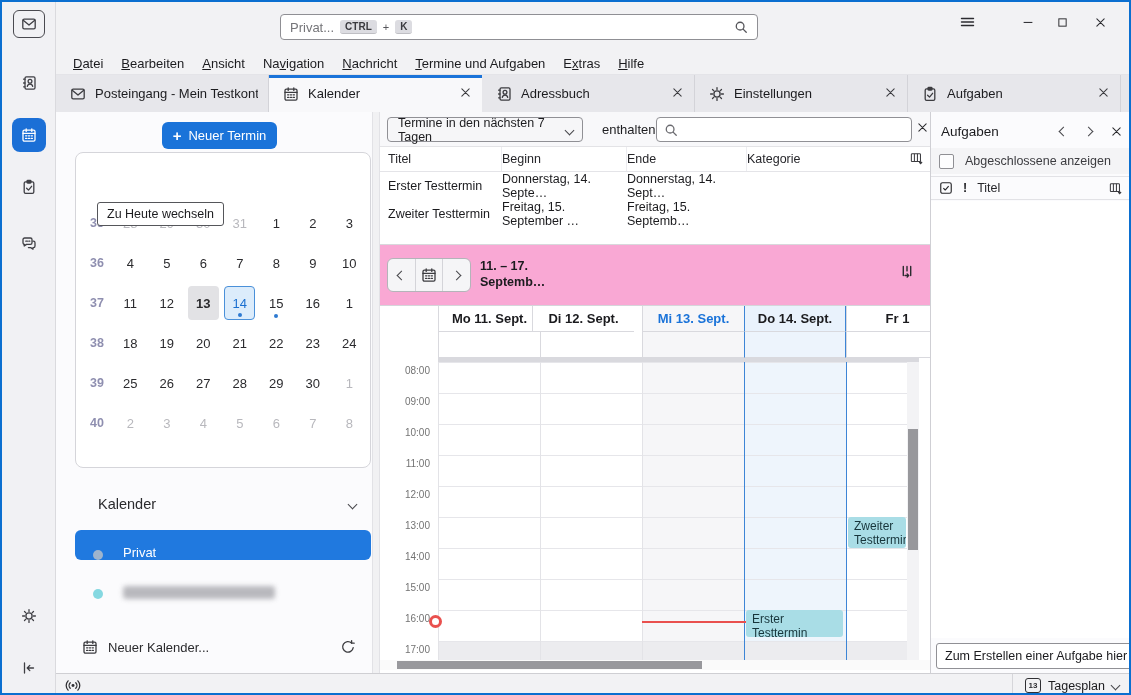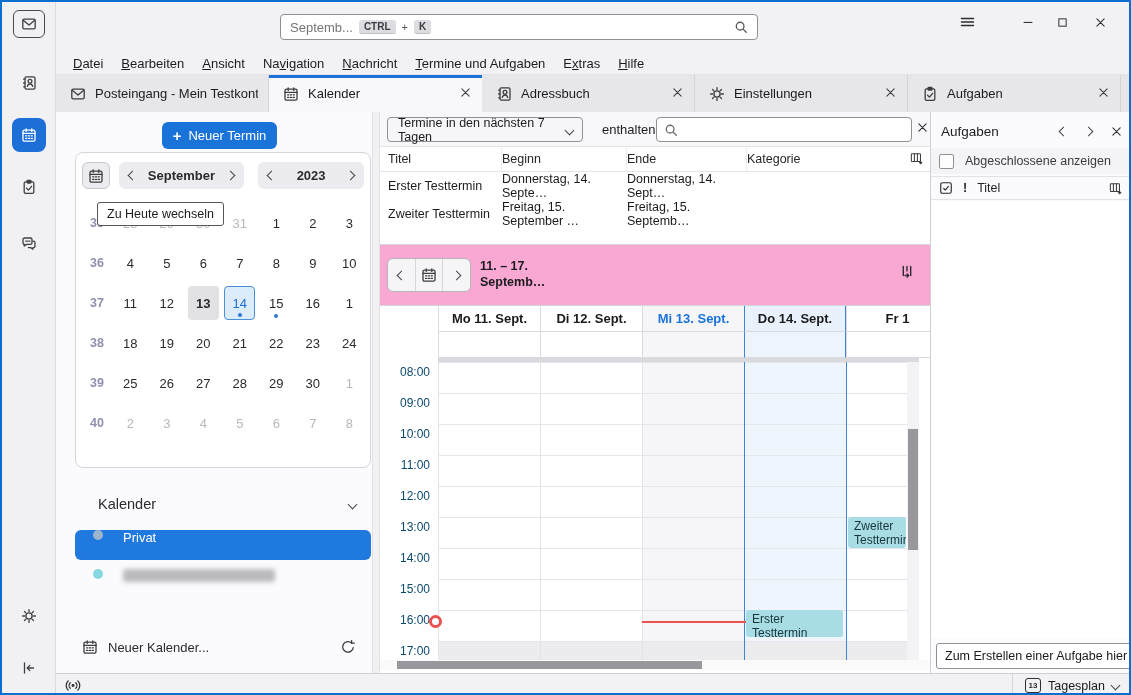--- a/index.html
+++ b/index.html
@@ -48,21 +48,21 @@
   .mc-row.hdr{height:24px;}
   .mc-wd{font-size:12.5px;font-weight:bold;color:#2b2b2e;}
   .mc-wk{font-size:12.5px;font-weight:bold;color:#8f8fb0;}
   .mc-day{position:relative;width:31px;height:34px;display:flex;align-items:center;justify-content:center;font-size:13px;color:#2b2b2e;border-radius:4px;}
   .mc-day.out{color:#b8b8bd;}
   .mc-day.today{background:#e2e2e5;font-weight:bold;}
   .mc-day.sel{background:#dcecfb;border:1px solid #4a90d9;color:#1a6fd0;}
   .mc-day .dot{position:absolute;left:50%;bottom:2px;width:4px;height:4px;margin-left:-2px;border-radius:50%;background:#2e7ad1;}
   .tooltip{position:absolute;left:41px;top:90px;background:#fff;border:1px solid #55565a;border-radius:3px;padding:4px 9px;font-size:12.5px;color:#1c1c1f;z-index:9;white-space:nowrap;}
   .cal-section-head{position:absolute;left:42px;top:384px;right:16px;display:flex;align-items:center;justify-content:space-between;font-size:14.5px;color:#2b2b2e;}
-  .cal-item{position:absolute;left:19px;width:296px;height:30px;border-radius:6px;display:flex;align-items:flex-start;padding-left:18px;gap:20px;font-size:13px;}
+  .cal-item{position:absolute;left:19px;width:296px;height:30px;border-radius:6px;display:flex;align-items:flex-end;padding-left:18px;gap:20px;font-size:13px;}
   .cal-item .cdot{width:10px;height:10px;border-radius:50%;}
   .cal-item.selected{background:#2079df;color:#fff;}
   .blurbar{width:152px;height:13px;background:#a2a2a8;border-radius:3px;filter:blur(2.5px);opacity:.75;}
   .new-cal-row{position:absolute;left:26px;top:527px;right:16px;display:flex;align-items:center;gap:10px;font-size:13px;color:#2b2b2e;}
   .new-cal-row .sync{margin-left:auto;color:#3c3c40;}
   .splitter{position:absolute;left:370px;top:110px;width:8px;height:561px;background:#f1f1f3;border-left:1px solid #e2e2e6;border-right:1px solid #e2e2e6;}
   
   .mainarea{position:absolute;left:378px;top:110px;width:550px;height:561px;background:#fff;overflow:hidden;}
   .filterbar{position:absolute;left:0;top:0;right:0;height:35px;background:#f8f8fa;border-bottom:1px solid #e3e3e6;}
   .dropdown{position:absolute;left:7px;top:5px;width:196px;height:25px;border:1px solid #909095;border-radius:4px;background:#f6f6f8;display:flex;align-items:center;font-size:12.5px;color:#1c1c1f;padding:0 24px 0 10px;}
@@ -92,21 +92,21 @@
   .day-cell{position:absolute;top:0;height:100%;width:102px;border-left:1px solid #d9d9de;border-bottom:1px solid #d9d9de;display:flex;align-items:center;justify-content:center;font-size:13px;font-weight:bold;color:#1b1b1e;background:#fff;}
   .day-cell.today{color:#1a73d9;background:#f6f6f8;}
   .day-cell.seld{background:#e9f2fc;border-left:1px solid #3d85d6 !important;border-right:1px solid #3d85d6;}
   .graygap{position:absolute;left:58px;width:481px;top:246px;height:4px;background:#d9d9de;}
   .timegrid{position:absolute;left:0;right:0;top:250px;height:298px;overflow:hidden;background:#fff;}
   .colbg{position:absolute;top:0;height:100%;width:102px;}
   .colline{position:absolute;top:0;height:100%;width:1px;background:#e3e3e7;}
   .colline.blue{background:#3d85d6;}
   .hourline{position:absolute;left:58px;width:481px;height:1px;background:#e6e6ea;}
   .afterhours{position:absolute;left:58px;width:481px;top:280px;height:18px;background:#ececef;}
-  .timelabel{position:absolute;left:0;width:50px;text-align:right;font-size:12px;color:#0c4a6e;}
+  .timelabel{position:absolute;left:0;width:50px;text-align:right;font-size:10px;color:#737373;}
   .event{position:absolute;background:#a9dde6;border-radius:3px;font-size:12px;color:#17353b;padding:3px 6px;overflow:hidden;line-height:13.5px;}
   .redline{position:absolute;left:262px;width:104px;top:259px;height:2px;background:#e9504e;}
   .redcircle{position:absolute;left:49px;top:253px;width:13px;height:13px;border:3px solid #e9504e;border-radius:50%;background:#fff;}
   .vscroll{position:absolute;left:527px;top:0;width:12px;height:298px;background:#f3f3f5;}
   .vthumb{position:absolute;left:1px;width:10px;top:67px;height:121px;background:#98989c;}
   .hscroll{position:absolute;left:0;right:0;top:548px;height:10px;background:#fafafa;}
   .hthumb{position:absolute;left:17px;top:1px;height:8px;width:305px;background:#98989c;}
   
   .rightpanel{position:absolute;left:928px;top:110px;width:201px;height:561px;background:#fbfbfd;border-left:1px solid #cfcfd4;overflow:hidden;}
   .rp-head{position:absolute;left:10px;top:6px;right:8px;height:26px;display:flex;align-items:center;font-size:13.5px;color:#1b1b1e;}
@@ -187,21 +187,21 @@
         <i class="ic">
           <svg width="16" height="16" viewBox="0 0 16 16" fill="none" stroke="currentColor" stroke-width="1.3" stroke-linecap="round" stroke-linejoin="round">
             <path d="M3.5 3v10M12.5 8H6.2M8.8 5.4 6.2 8l2.6 2.6"></path>
           </svg>
         </i>
       </div>
   </div>
 
   <div class="titlebar">
     <div class="searchbox">
-      <span class="ph">Septemb...</span>
+      <span class="ph">Privat...</span>
       <span class="chip">CTRL</span>
       <span class="plus">+</span>
       <span class="chip">K</span>
       <i class="ic mag">
           <svg width="14" height="14" viewBox="0 0 16 16" fill="none" stroke="currentColor" stroke-width="1.5" stroke-linecap="round">
             <circle cx="7" cy="7" r="4.4"></circle>
             <path d="M10.4 10.4 14 14"></path>
           </svg>
         </i>
     </div>
@@ -308,41 +308,20 @@
           </svg></span>
       </div>
     </div>
 
   <div class="leftpanel">
     <div class="btn-new-event">
       <span class="plus">+</span>
       <span>Neuer Termin</span>
     </div>
     <div class="minical">
-      <div class="mc-head">
-        <div class="mc-btn">
-            <i class="ic">
-              <svg width="16" height="16" viewBox="0 0 16 16" fill="none" stroke="currentColor" stroke-width="1.3" stroke-linecap="round" stroke-linejoin="round">
-                <rect x="2" y="3.2" width="12" height="11" rx="1.4"></rect>
-                <path d="M2 6.4h12M5.2 1.8v2.6M10.8 1.8v2.6"></path>
-                <path d="M4.6 8.8h1.2M7.4 8.8h1.2M10.2 8.8h1.2M4.6 11.4h1.2M7.4 11.4h1.2M10.2 11.4h1.2"></path>
-              </svg>
-            </i>
-          </div>
-        <div class="mc-nav month">
-          <span class="chev l"></span>
-          <span class="t">September</span>
-          <span class="chev r"></span>
-        </div>
-        <div class="mc-nav year">
-          <span class="chev l"></span>
-          <span class="t">2023</span>
-          <span class="chev r"></span>
-        </div>
-      </div>
       <div class="mc-grid" id="mcgrid">
           <div class="mc-row">
             <span class="mc-wk">35</span>
             <span class="mc-day out">28</span>
             <span class="mc-day out">29</span>
             <span class="mc-day out">30</span>
             <span class="mc-day out">31</span>
             <span class="mc-day">1</span>
             <span class="mc-day">2</span>
             <span class="mc-day">3</span>
@@ -506,21 +485,21 @@
       <i class="ic rotate-btn">
           <svg width="16" height="16" viewBox="0 0 16 16" fill="none" stroke="currentColor" stroke-width="1.4" stroke-linecap="round">
             <path d="M4.3 3.5v9M8 3.5v4.4M11.7 3.5v9"></path>
             <path d="M6 12.5h3.4M8.2 10.9l1.4 1.6-1.4 1.6"></path>
           </svg>
         </i>
     </div>
 
     <div class="weekhead" id="weekhead">
         <div class="day-cell" style="left: 58px;">Mo 11. Sept.</div>
-        <div class="day-cell" style="left: 160px;">Di 12. Sept.</div>
+        <div class="day-cell" style="left: 152px;">Di 12. Sept.</div>
         <div class="day-cell today" style="left: 262px;">Mi 13. Sept.</div>
         <div class="day-cell seld" style="left: 364px;">Do 14. Sept.</div>
         <div class="day-cell" style="left: 466px;">Fr 1</div>
       </div>
     <div class="alldayrow" id="alldayrow">
         <div class="day-cell" style="left: 58px; background: rgb(255, 255, 255);"></div>
         <div class="day-cell" style="left: 160px; background: rgb(255, 255, 255);"></div>
         <div class="day-cell today" style="left: 262px; background: rgb(246, 246, 248);"></div>
         <div class="day-cell seld" style="left: 364px; background: rgb(237, 244, 252);"></div>
         <div class="day-cell" style="left: 466px; background: rgb(255, 255, 255);"></div>

